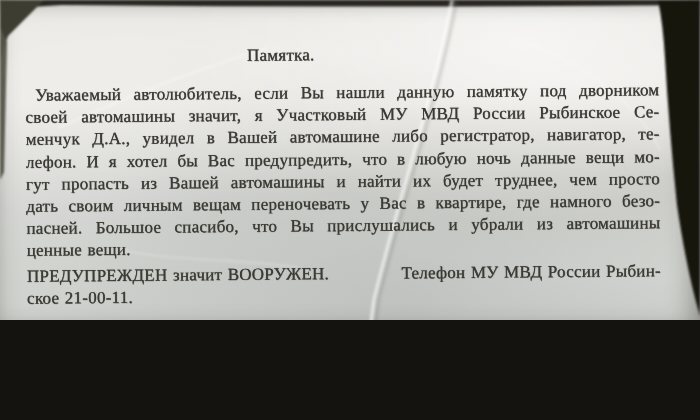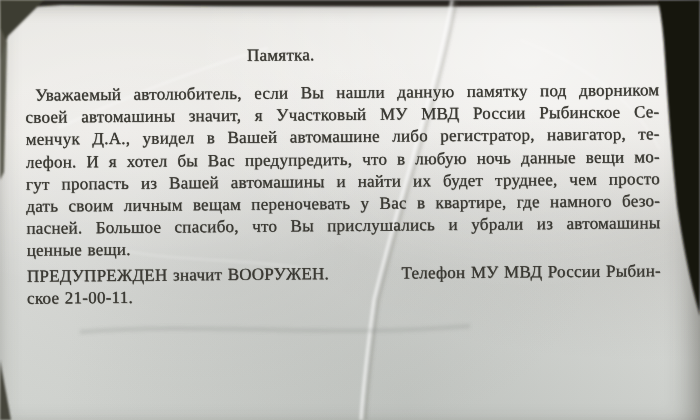--- a/index.html
+++ b/index.html
@@ -2,21 +2,21 @@
 <html><head>
 <meta charset="utf-8">
 <style>
   html, body { margin: 0; padding: 0; }
   body {
     width: 700px; height: 420px; overflow: hidden;
     background: #15130f;
     font-family: "Liberation Serif", "DejaVu Serif", serif;
   }
   .photo {
-    position: relative; width: 700px; height: 420px; overflow: hidden;
+    position: relative; width: 700px; height: 320px; overflow: hidden;
   }
   .paper {
     position: absolute; inset: 0;
     background:
       radial-gradient(ellipse at 75% 14%, rgba(255,255,255,0.55), transparent 45%),
       radial-gradient(ellipse at 18% 30%, rgba(255,255,255,0.30), transparent 40%),
       radial-gradient(ellipse at 32% 62%, rgba(158,160,156,0.22), transparent 55%),
       radial-gradient(ellipse at 58% 96%, rgba(148,153,149,0.28), transparent 60%),
       radial-gradient(ellipse at 96% 55%, rgba(120,118,110,0.20), transparent 40%),
       linear-gradient(180deg, #e8e7e3 0%, #edebe7 32%, #dedfdc 62%, #cfd2ce 100%);

